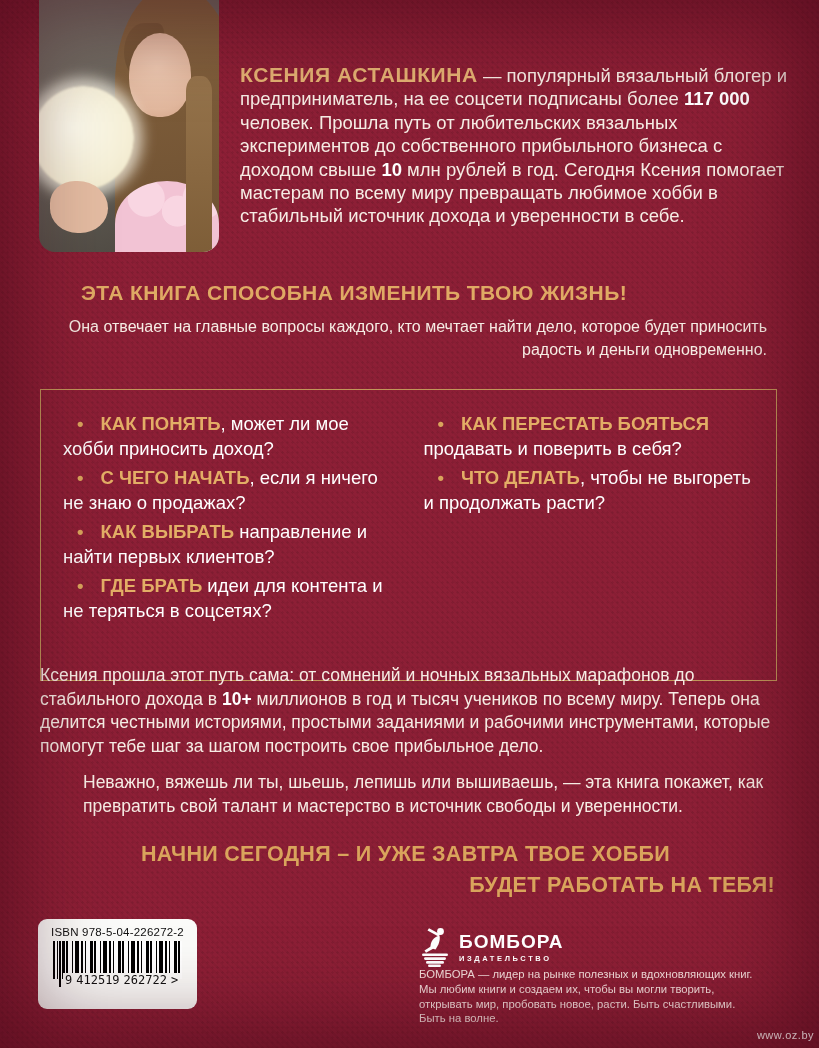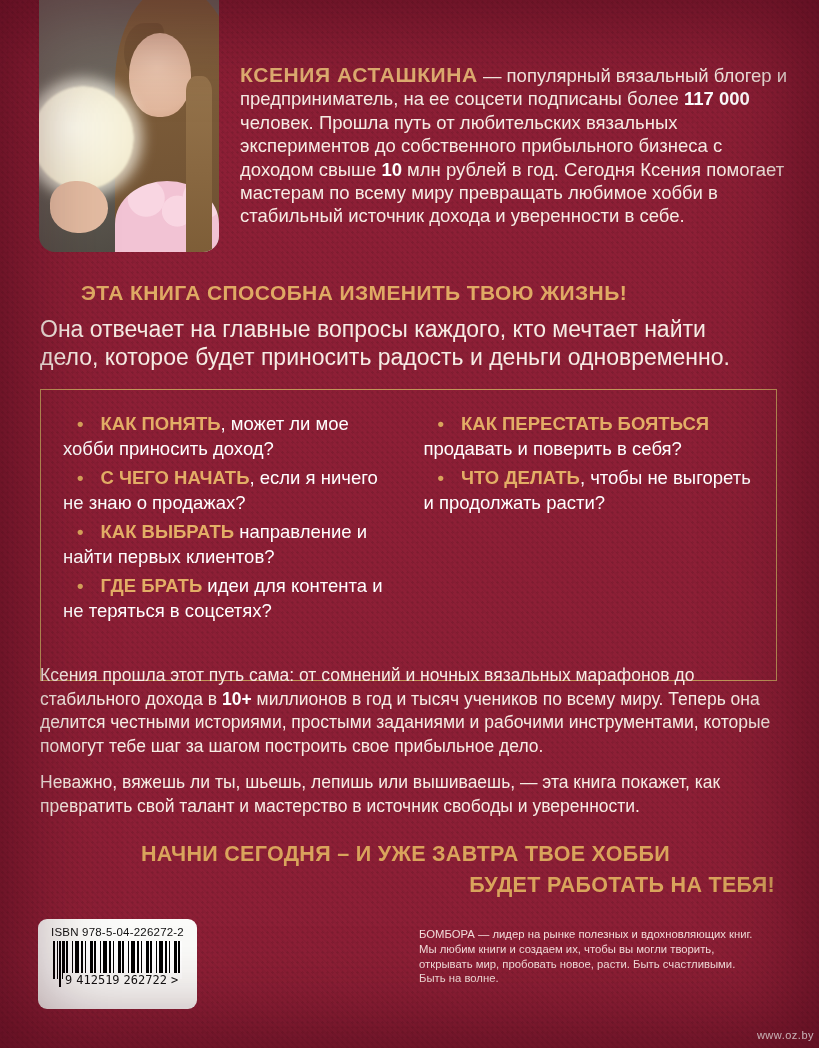--- a/index.html
+++ b/index.html
@@ -80,40 +80,40 @@
   .intro .name { font-size:21px; font-weight:bold; color:#E3B173; letter-spacing:0.6px; }
   .intro b { font-weight:bold; color:#FFFFFF; }
 
   
   .headline {
     position:absolute; left:0; top:281px; width:708px; z-index:2;
     text-align:center; font-size:21px; font-weight:bold; color:#DFAA64; letter-spacing:0.4px;
   }
   .subhead {
     position:absolute; left:40px; top:315px; width:727px; z-index:2;
-    font-size:23px; line-height:28px; color:#F6ECE4;
+    font-size:16px; line-height:23px; color:#F6ECE4;text-align:right;
   }
 
   
   .qbox {
     position:absolute; left:40px; top:389px; width:737px; height:292px; z-index:2;
     border:1.5px solid #C1975A; padding:21px 24px 0 22px;
     display:flex; gap:32px;
   }
   .qcol { flex:1; }
   .q { font-size:18.5px; line-height:25px; color:#FFFFFF; text-indent:14px; margin-bottom:4px; }
   .q .dot { color:#D9A45C; font-weight:bold; margin-right:17px; }
   .q b { color:#E3AE66; font-weight:bold; }
 
   
   .bodytext {
     position:absolute; left:40px; top:664px; width:737px; z-index:2;
     font-size:17.5px; line-height:23.6px; color:#F6ECE4;
   }
-  .bodytext p + p { margin-top:13px; }
+  .bodytext p + p { margin-top:13px;margin-left:43px; }
   .bodytext b { font-weight:bold; color:#FFFFFF; }
 
   
   .cta {
     position:absolute; left:36px; top:841px; width:739px; z-index:2;
     font-size:21.5px; font-weight:bold; color:#D9A45C; letter-spacing:0.3px; line-height:26px;
   }
   .cta .l1 { text-align:center; }
   .cta .l2 { text-align:right; margin-top:5px; }
 
@@ -214,18 +214,36 @@
       <div class="isbn-digits">
         <span>9</span>
         <span>412519</span>
         <span>262722</span>
         <span>&gt;</span>
       </div>
     </div>
   </div>
 
   <div class="pub">
+    <div class="pub-head">
+      <svg class="pub-logo" viewBox="0 0 31 40">
+        <g fill="#FFFFFF">
+          <circle cx="21.5" cy="4.5" r="3.4"></circle>
+          <path d="M20.5 8.5 C14.5 10, 11 15, 11.5 21 L16.5 22.5 C19.5 18, 21.5 13.5, 20.5 8.5 Z"></path>
+          <path d="M19.5 9.5 L8.5 3.5 L10 1.2 L21 7.2 Z"></path>
+          <path d="M12.5 19 L5.5 23.5 L7 25.8 L14.5 21.5 Z"></path>
+          <rect x="3" y="26.5" width="26" height="2.6" rx="1.3"></rect>
+          <rect x="5" y="30.3" width="22" height="2.6" rx="1.3"></rect>
+          <rect x="7" y="34.1" width="18" height="2.6" rx="1.3"></rect>
+          <rect x="9" y="37.6" width="13" height="2.4" rx="1.2"></rect>
+        </g>
+      </svg>
+      <div class="pub-names">
+        <div class="pub-name">БОМБОРА</div>
+        <div class="pub-sub">ИЗДАТЕЛЬСТВО</div>
+      </div>
+    </div>
     <p class="pub-desc">БОМБОРА — лидер на рынке полезных и вдохновляющих книг. Мы любим книги и создаем их, чтобы вы могли творить, открывать мир, пробовать новое, расти. Быть счастливыми. Быть на волне.</p>
   </div>
 
   <div class="watermark">www.oz.by</div>
 
 </div>
 
 </body></html>

